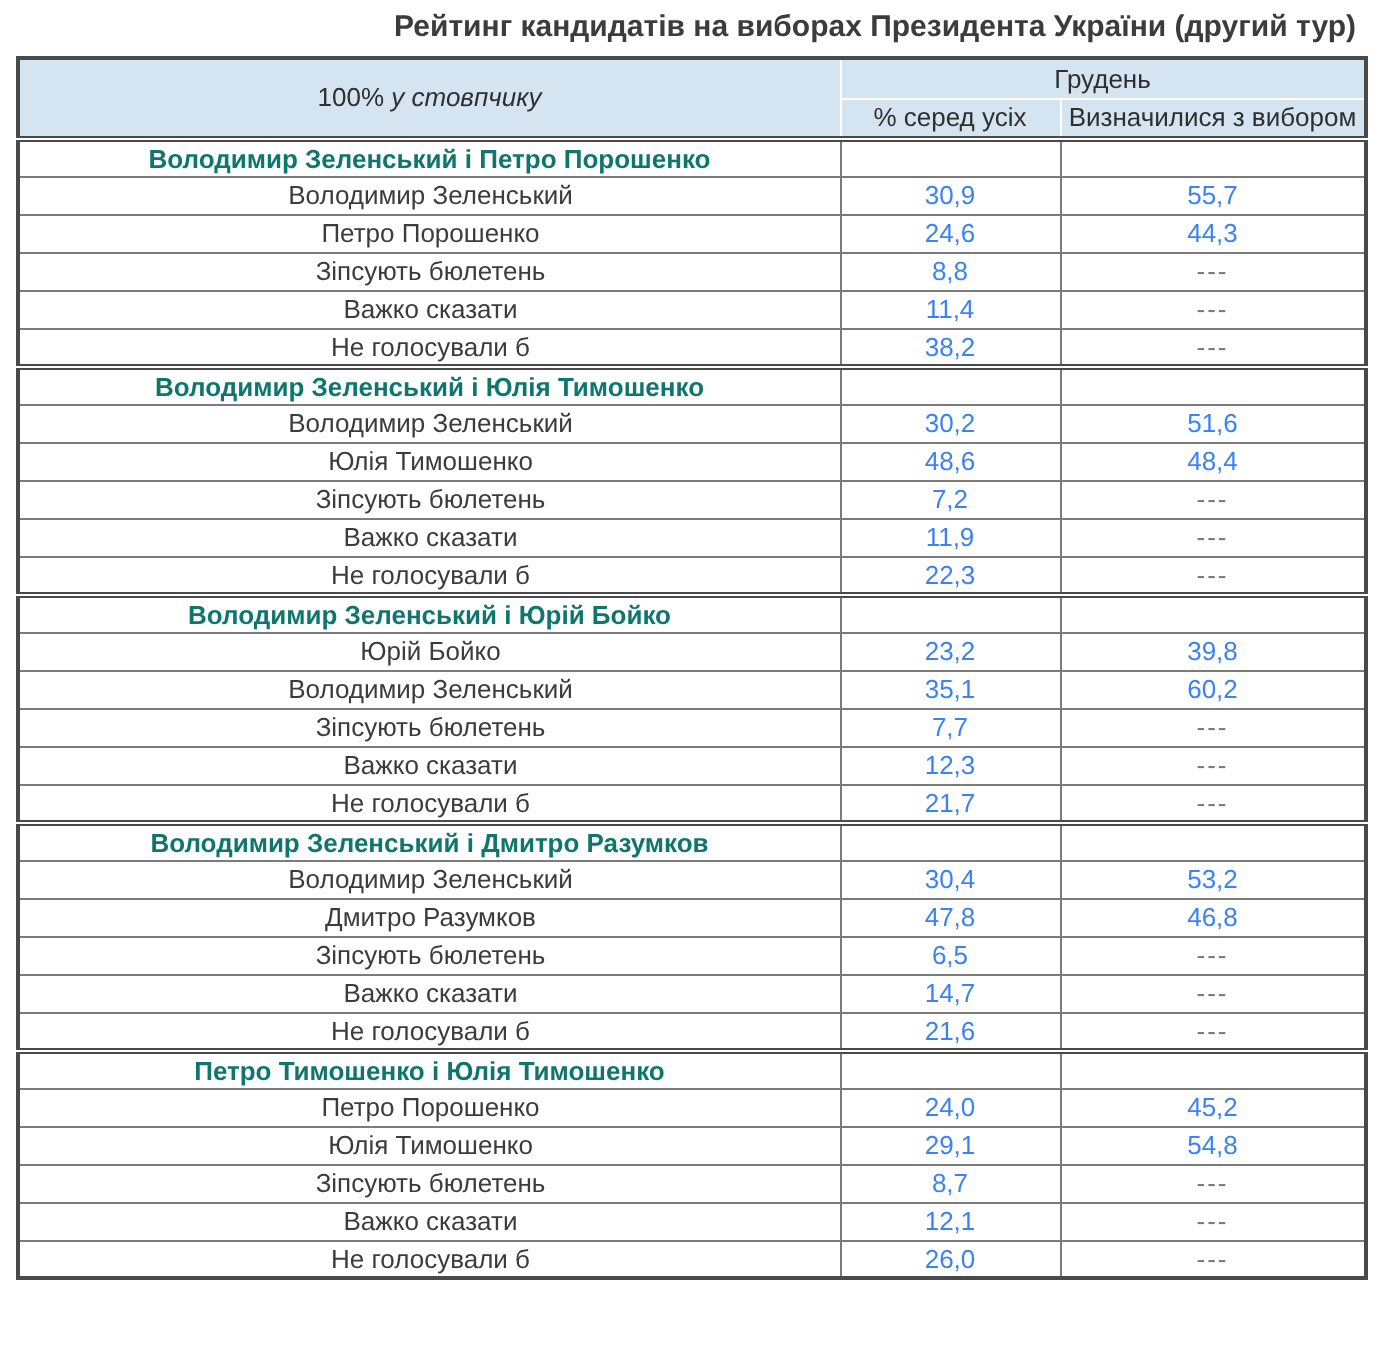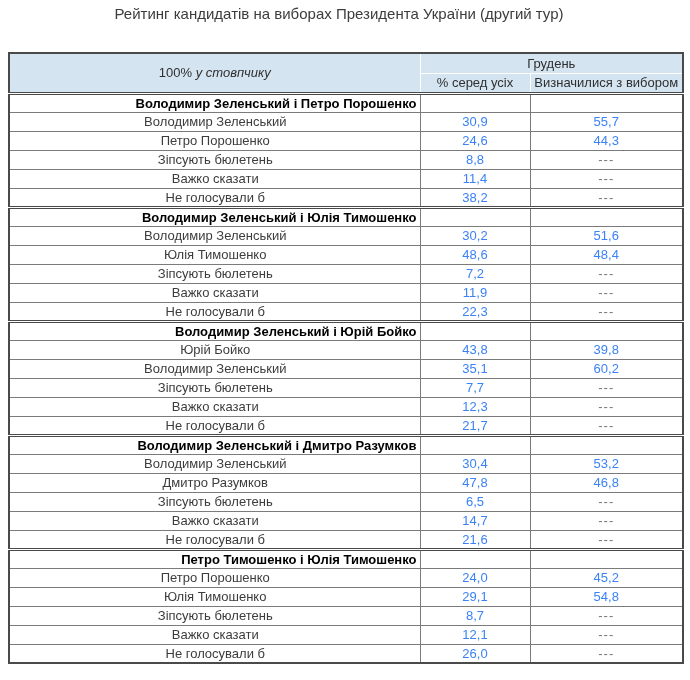--- a/index.html
+++ b/index.html
@@ -10,28 +10,27 @@
     --muted:#777777;
   }
   *{box-sizing:border-box;}
   html,body{margin:0;padding:0;}
   body{
     width:690px;height:680px;background:#ffffff;
     font-family:"Liberation Sans", sans-serif;
     color:var(--text);
   }
   .page-title{
-    font-size:15px;font-weight:normal;text-align:center;
+    font-size:15px;font-weight:bold;text-align:right;
     color:var(--text);padding:5px 12px 6px 0;
   }
   table.ratings{
     margin-left:8px;width:674px;
     border-collapse:collapse;table-layout:fixed;
     border:2px solid var(--border-dark);
-    margin-top:24px;
   }
   col.c1{width:411px;} col.c2{width:110px;} col.c3{width:153px;}
   thead th{
     background:var(--header-bg);
     border:1px solid #ffffff;
     font-weight:normal;font-size:13px;color:#2f2f2f;
     height:20px;padding:0 2px;text-align:center;vertical-align:middle;
   }
   thead tr.sub th{border-bottom:2px solid var(--border-dark);}
   thead th.corner i{font-style:italic;}
@@ -39,21 +38,21 @@
     border:1px solid var(--border-mid);
     font-size:13px;height:19px;padding:0 3px;
     background:#ffffff;vertical-align:middle;
     white-space:nowrap;overflow:hidden;
   }
   tbody td.label{text-align:center;padding-left:4px;}
   tbody td.num{text-align:center;color:#3b82f6;}
   tbody td.num.dash{color:var(--muted);letter-spacing:1px;}
   tbody tr.section-row td{
     border-top:3px double var(--border-dark);
-    font-weight:bold;text-align:right;color:#000000;
+    font-weight:bold;text-align:center;color:#0f766e;
   }
 </style>
 </head>
 <body>
 
 <div class="page">
   <div class="page-title">Рейтинг кандидатів на виборах Президента України (другий тур)</div>
 
   <table class="ratings">
     <colgroup>
@@ -145,21 +144,21 @@
   </tr>
 
   <tr class="section-row">
     <td class="section">Володимир Зеленський і Юрій Бойко</td>
     <td class="section-empty"></td>
     <td class="section-empty"></td>
   </tr>
 
   <tr class="data-row">
     <td class="label">Юрій Бойко</td>
-    <td class="num">43,8</td>
+    <td class="num">23,2</td>
     <td class="num">39,8</td>
   </tr>
 
   <tr class="data-row">
     <td class="label">Володимир Зеленський</td>
     <td class="num">35,1</td>
     <td class="num">60,2</td>
   </tr>
 
   <tr class="data-row">

